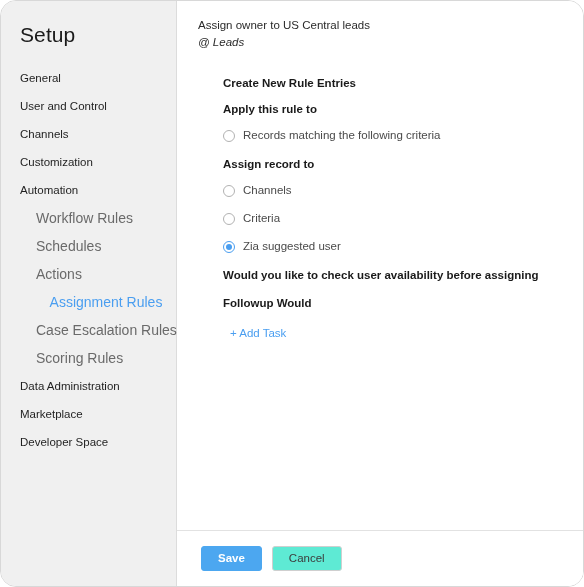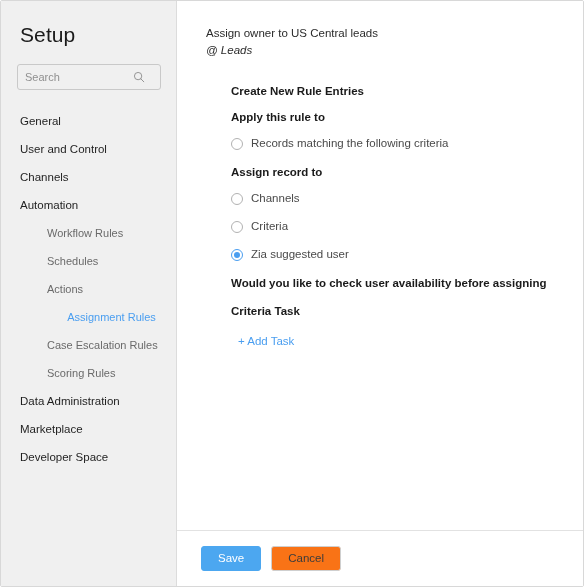--- a/index.html
+++ b/index.html
@@ -12,21 +12,21 @@
     -webkit-font-smoothing: antialiased;
   }
 
   #app {
     position: relative;
     width: 584px;
     height: 587px;
     box-sizing: border-box;
     background: #ffffff;
     border: 1px solid #d8d8d8;
-    border-radius: 2px;
+    border-radius: 16px;
     overflow: hidden;
     display: flex;
   }
 
   
   .sidebar {
     width: 176px;
     min-width: 176px;
     background: #f0f0f0;
     border-right: 1px solid #dcdcdc;
@@ -80,41 +80,41 @@
   .nav-item {
     font-size: 11.5px;
     color: #1f1f1f;
     padding: 0 0 0 19px;
     height: 28px;
     line-height: 28px;
     cursor: pointer;
     white-space: nowrap;
   }
   .nav-item.sub {
-    padding-left: 46px;
+    padding-left: 35px;
     color: #6a6a6a;
-    font-size: 11px;
+    font-size: 14px;
   }
   .nav-item.sub.active {
     color: #4a9ef0;
     text-align: center;
   }
 
   
   .main {
     flex: 1;
     position: relative;
     background: #ffffff;
     display: flex;
     flex-direction: column;
   }
 
   .main-scroll {
     flex: 1;
-    padding: 8px;
+    padding: 0;
     overflow: hidden;
     position: relative;
   }
 
   .rule-head {
     margin: 16px 0 0 21px;
   }
   .rule-head .line1 {
     font-size: 11.5px;
     color: #2b2b2b;
@@ -207,51 +207,45 @@
     line-height: 23px;
     padding: 0 16px;
     box-sizing: border-box;
     cursor: pointer;
     outline: none;
   }
   .btn-primary {
     background: #4ca7f0;
     border: 1px solid #4ca7f0;
     color: #ffffff;
-    font-weight: normal;
+    font-weight: bold;
     min-width: 58px;
   }
   .btn-secondary {
-    background: #f97316;
+    background: #5eead4;
     border: 1px solid #cfcfcf;
     color: #3c3c3c;
     margin-left: 10px;
     min-width: 58px;
   }
 </style>
 </head>
 <body>
 
 <div id="app">
 
   <aside class="sidebar">
     <div class="setup-title">Setup</div>
 
-    <div class="search-wrap">
-      <input class="search-input" type="text" placeholder="Search" style="">
-      <svg class="search-icon" viewBox="0 0 16 16" fill="none">
-        <circle cx="6.8" cy="6.8" r="4.9" stroke="currentColor" stroke-width="1.2"></circle>
-        <line x1="10.4" y1="10.4" x2="14.4" y2="14.4" stroke="currentColor" stroke-width="1.2" stroke-linecap="round"></line>
-      </svg>
-    </div>
 
     <nav class="nav" id="nav">
         <div class="nav-item">General</div>
         <div class="nav-item">User and Control</div>
         <div class="nav-item">Channels</div>
+        <div class="nav-item">Customization</div>
         <div class="nav-item">Automation</div>
         <div class="nav-item sub">Workflow Rules</div>
         <div class="nav-item sub">Schedules</div>
         <div class="nav-item sub">Actions</div>
         <div class="nav-item sub active">Assignment Rules</div>
         <div class="nav-item sub">Case Escalation Rules</div>
         <div class="nav-item sub">Scoring Rules</div>
         <div class="nav-item">Data Administration</div>
         <div class="nav-item">Marketplace</div>
         <div class="nav-item">Developer Space</div>
@@ -287,21 +281,21 @@
                 <span class="radio-label">Criteria</span>
               </label>
               <label class="radio-row">
                 <span class="radio checked"></span>
                 <span class="radio-label">Zia suggested user</span>
               </label>
             </div>
             <div class="section-title spaced">Would you like to check user availability before assigning</div>
           </div>
 
-        <div class="section-title spaced">Criteria Task</div>
+        <div class="section-title spaced">Followup Would</div>
         <span class="add-task">+ Add Task</span>
       </div>
 
     </div>
 
     <div class="footer">
       <button class="btn btn-primary">Save</button>
       <button class="btn btn-secondary">Cancel</button>
     </div>
   </section>

